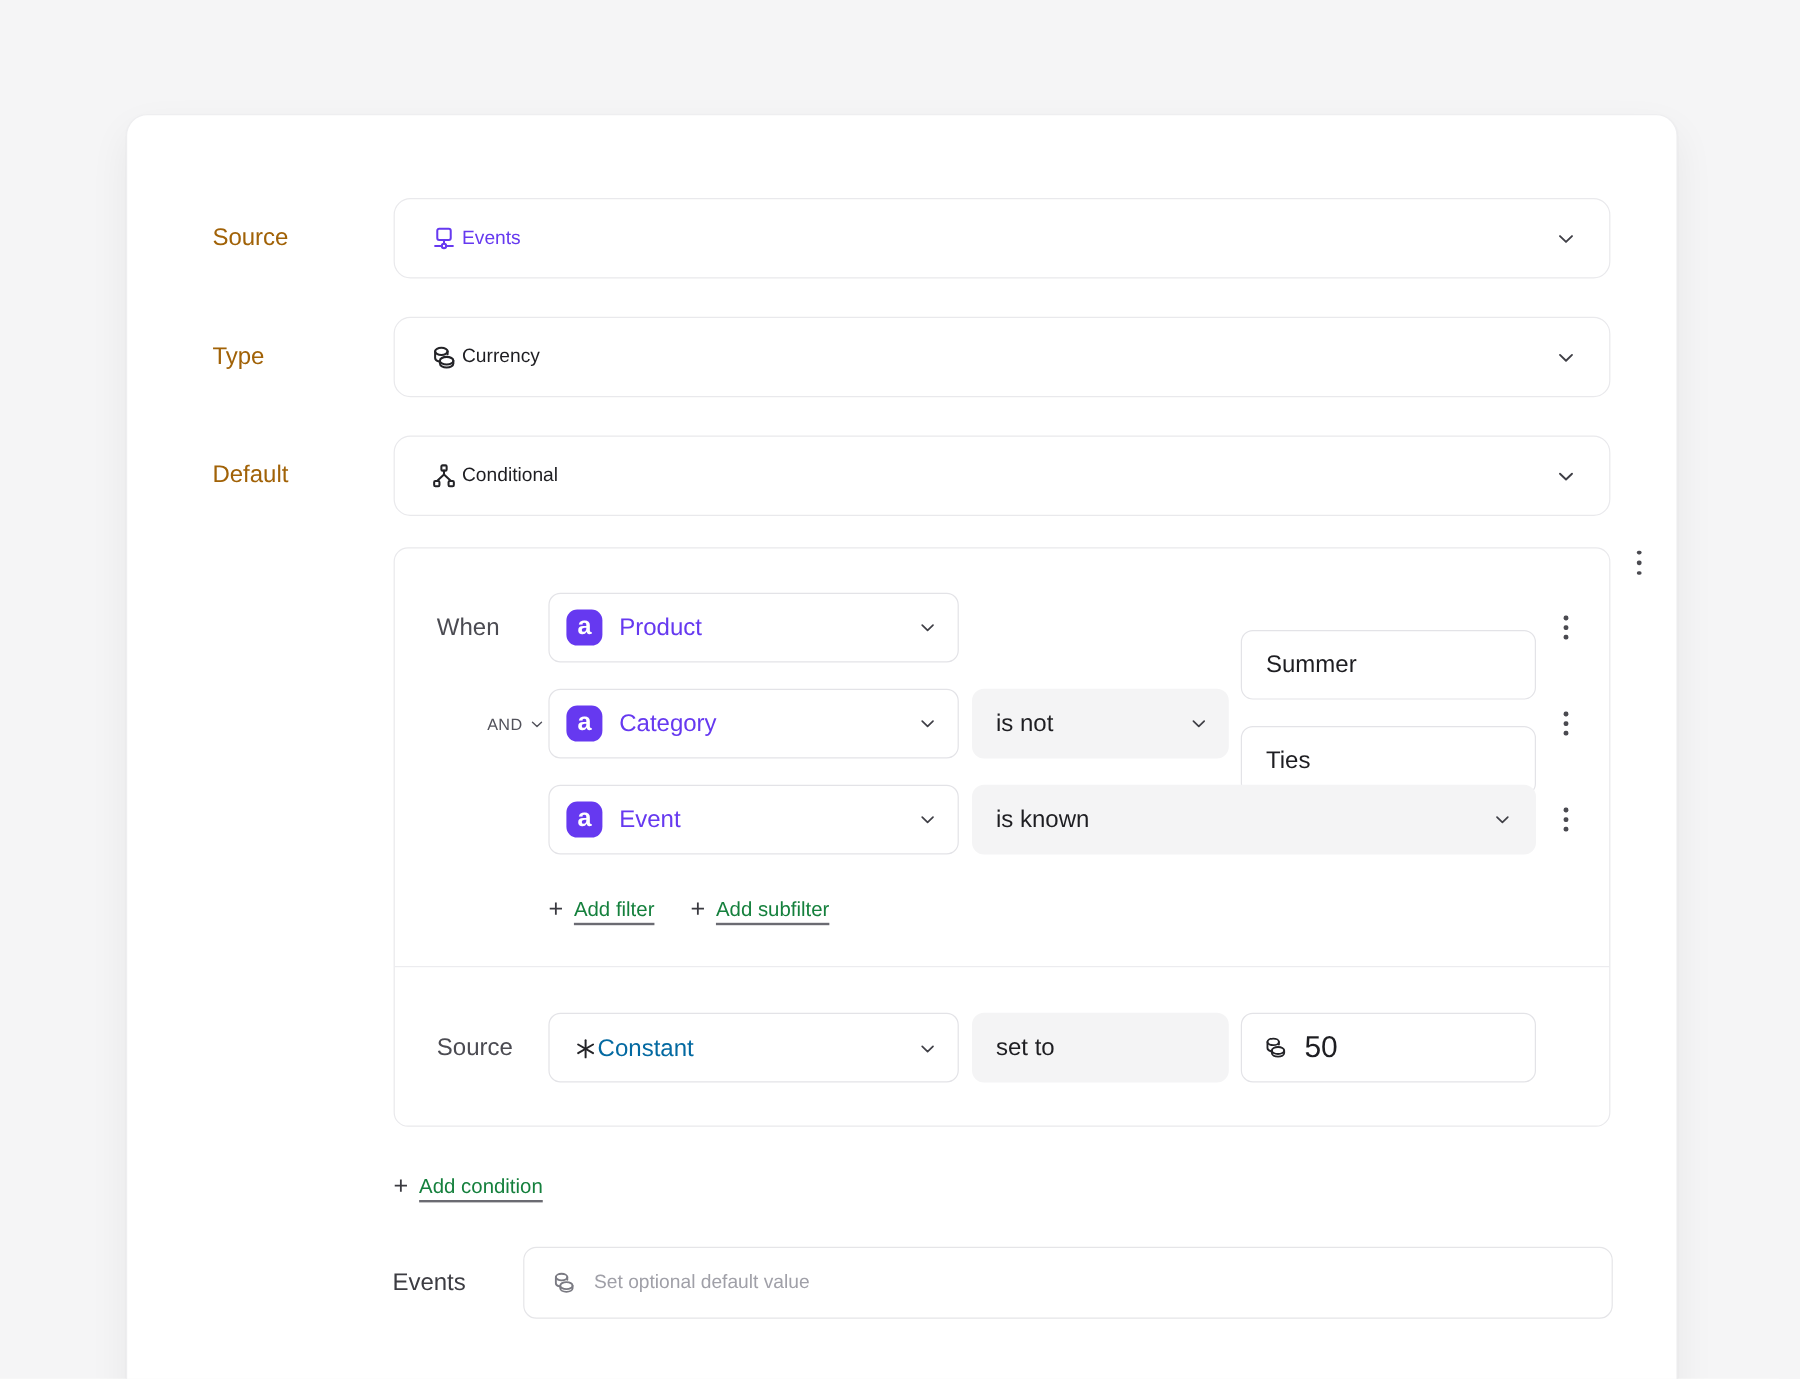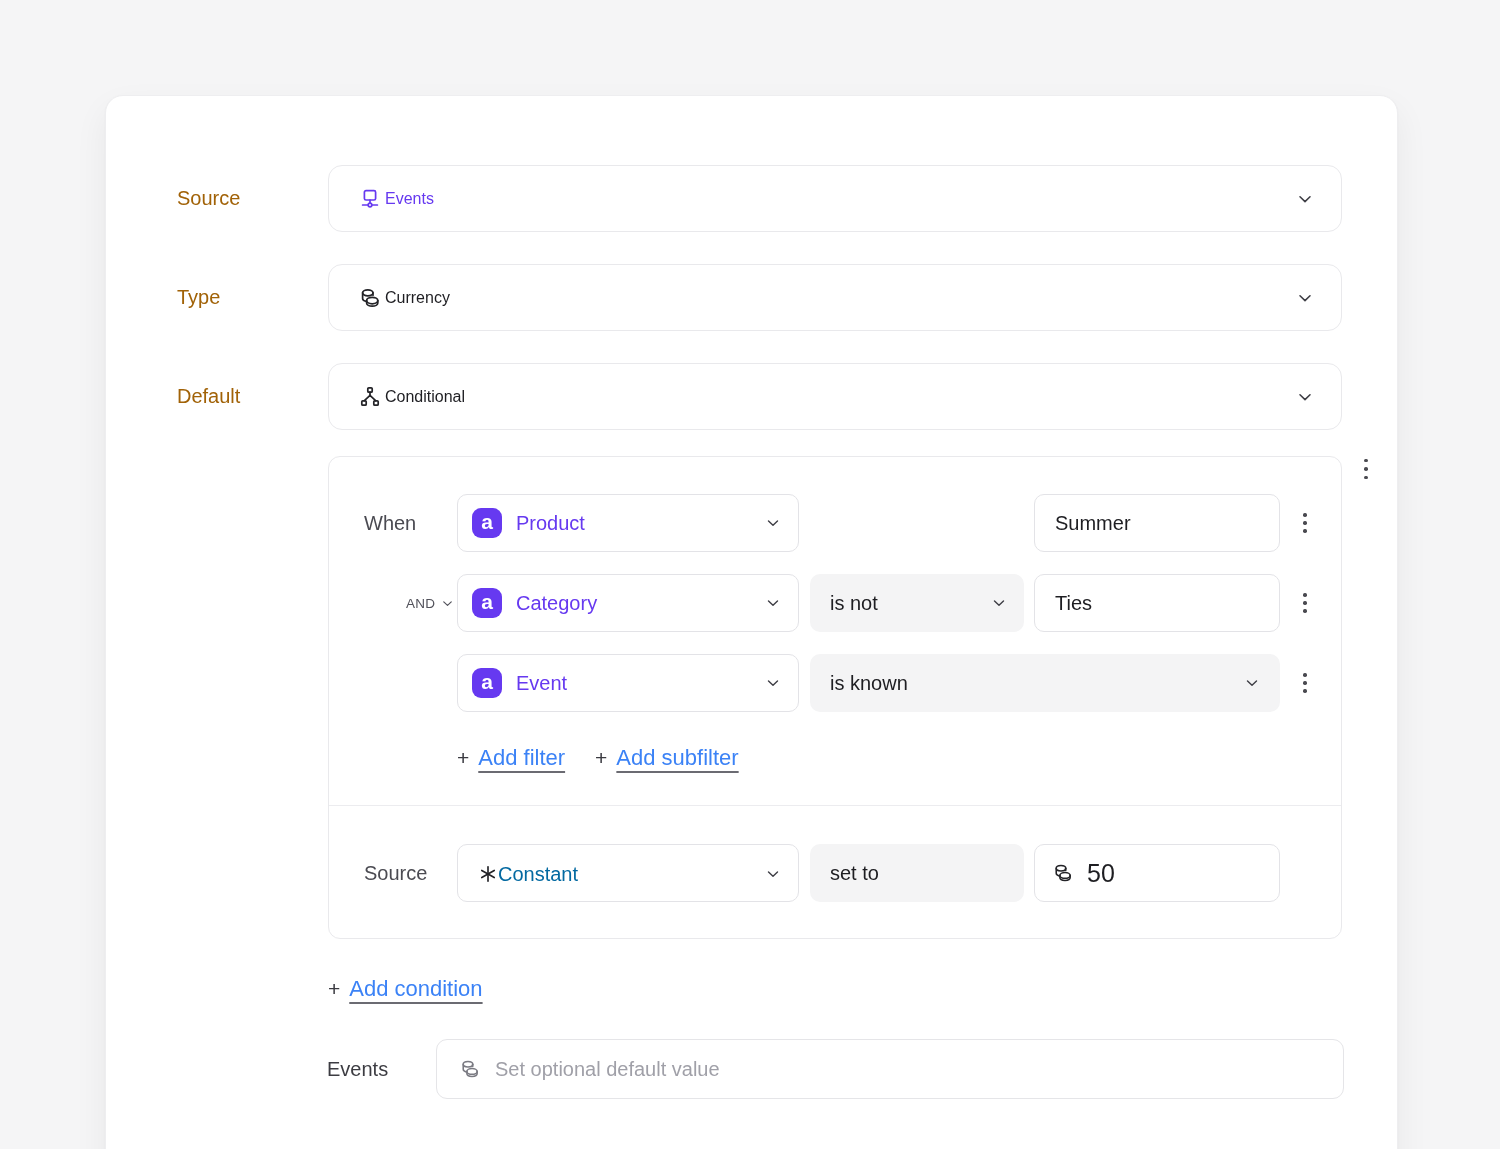--- a/index.html
+++ b/index.html
@@ -79,20 +79,21 @@
   .op-chip .op-text { position:absolute; left:20px; font-size:20px; color:#1e1e22; }
   .op-chip .chev { position:absolute; right:16px; width:18px; height:18px; color:#3f3f46; }
   .op-chip.wide { width:470px; }
   .op-chip.wide .chev { right:19px; }
 
   .filter-value-input {
     position:absolute; left:705px; width:246px; height:58px;
     background:#fff; border:1px solid #e3e3e7; border-radius:10px;
     font-family:inherit; font-size:20px; color:#1e1e22; padding:0 16px 0 20px;
     outline:none;
+    margin-top:31px;
   }
   .amount-box { position:absolute; left:705px; width:246px; height:58px; }
   .amount-box .coin { position:absolute; left:18px; top:18px; width:22px; height:22px; color:#232327; }
   .amount-box input {
     width:100%; height:100%; background:#fff; border:1px solid #e3e3e7; border-radius:10px;
     font-family:inherit; font-size:25px; color:#1e1e22; padding:0 14px 0 52px; outline:none;
   }
 
   .const-box {
     position:absolute; left:128px; width:342px; height:58px;
@@ -115,40 +116,40 @@
     cursor:pointer;
   }
   .outer-kebab i { width:3.6px; height:3.6px; border-radius:50%; background:#4a4a50; }
 
   .addfilter-row {
     position:absolute; left:128px; top:284px; height:34px;
     display:flex; align-items:center;
   }
   .plus-sign { font-size:21px; color:#3a3a40; margin-right:9px; font-weight:400; }
   .link-btn {
-    font-size:22px; color:#3b82f6; cursor:pointer;
+    font-size:17px; color:#15803d; cursor:pointer;
     text-decoration:underline; text-underline-offset:6px;
     text-decoration-color:#6b6b72; text-decoration-thickness:1.5px;
   }
   .gap-26 { width:30px; }
 
   .cond-divider { position:absolute; left:0; top:348px; width:100%; height:1px; background:#ececef; }
 
   .add-condition {
     position:absolute; left:222px; top:878px; height:30px;
     display:flex; align-items:center; cursor:pointer;
   }
 
   
   .default-label { position:absolute; left:221px; top:943px; height:60px; line-height:60px; font-size:20px; color:#3c3c42; }
   .default-box { position:absolute; left:330px; top:943px; width:908px; height:60px; }
   .default-box .coin { position:absolute; left:23px; top:19px; width:22px; height:22px; color:#7a7a82; }
   .default-box input {
     width:100%; height:100%; background:#fff; border:1px solid #e5e5e8; border-radius:11px;
-    font-family:inherit; font-size:20px; color:#1e1e22; padding:0 16px 0 58px; outline:none;
+    font-family:inherit; font-size:16px; color:#1e1e22; padding:0 16px 0 58px; outline:none;
   }
   .default-box input::placeholder { color:#a0a0a8; }
 
   svg { display:block; }
 </style>
 </head>
 <body>
 
 <svg width="0" height="0" style="position:absolute">
   <defs>

